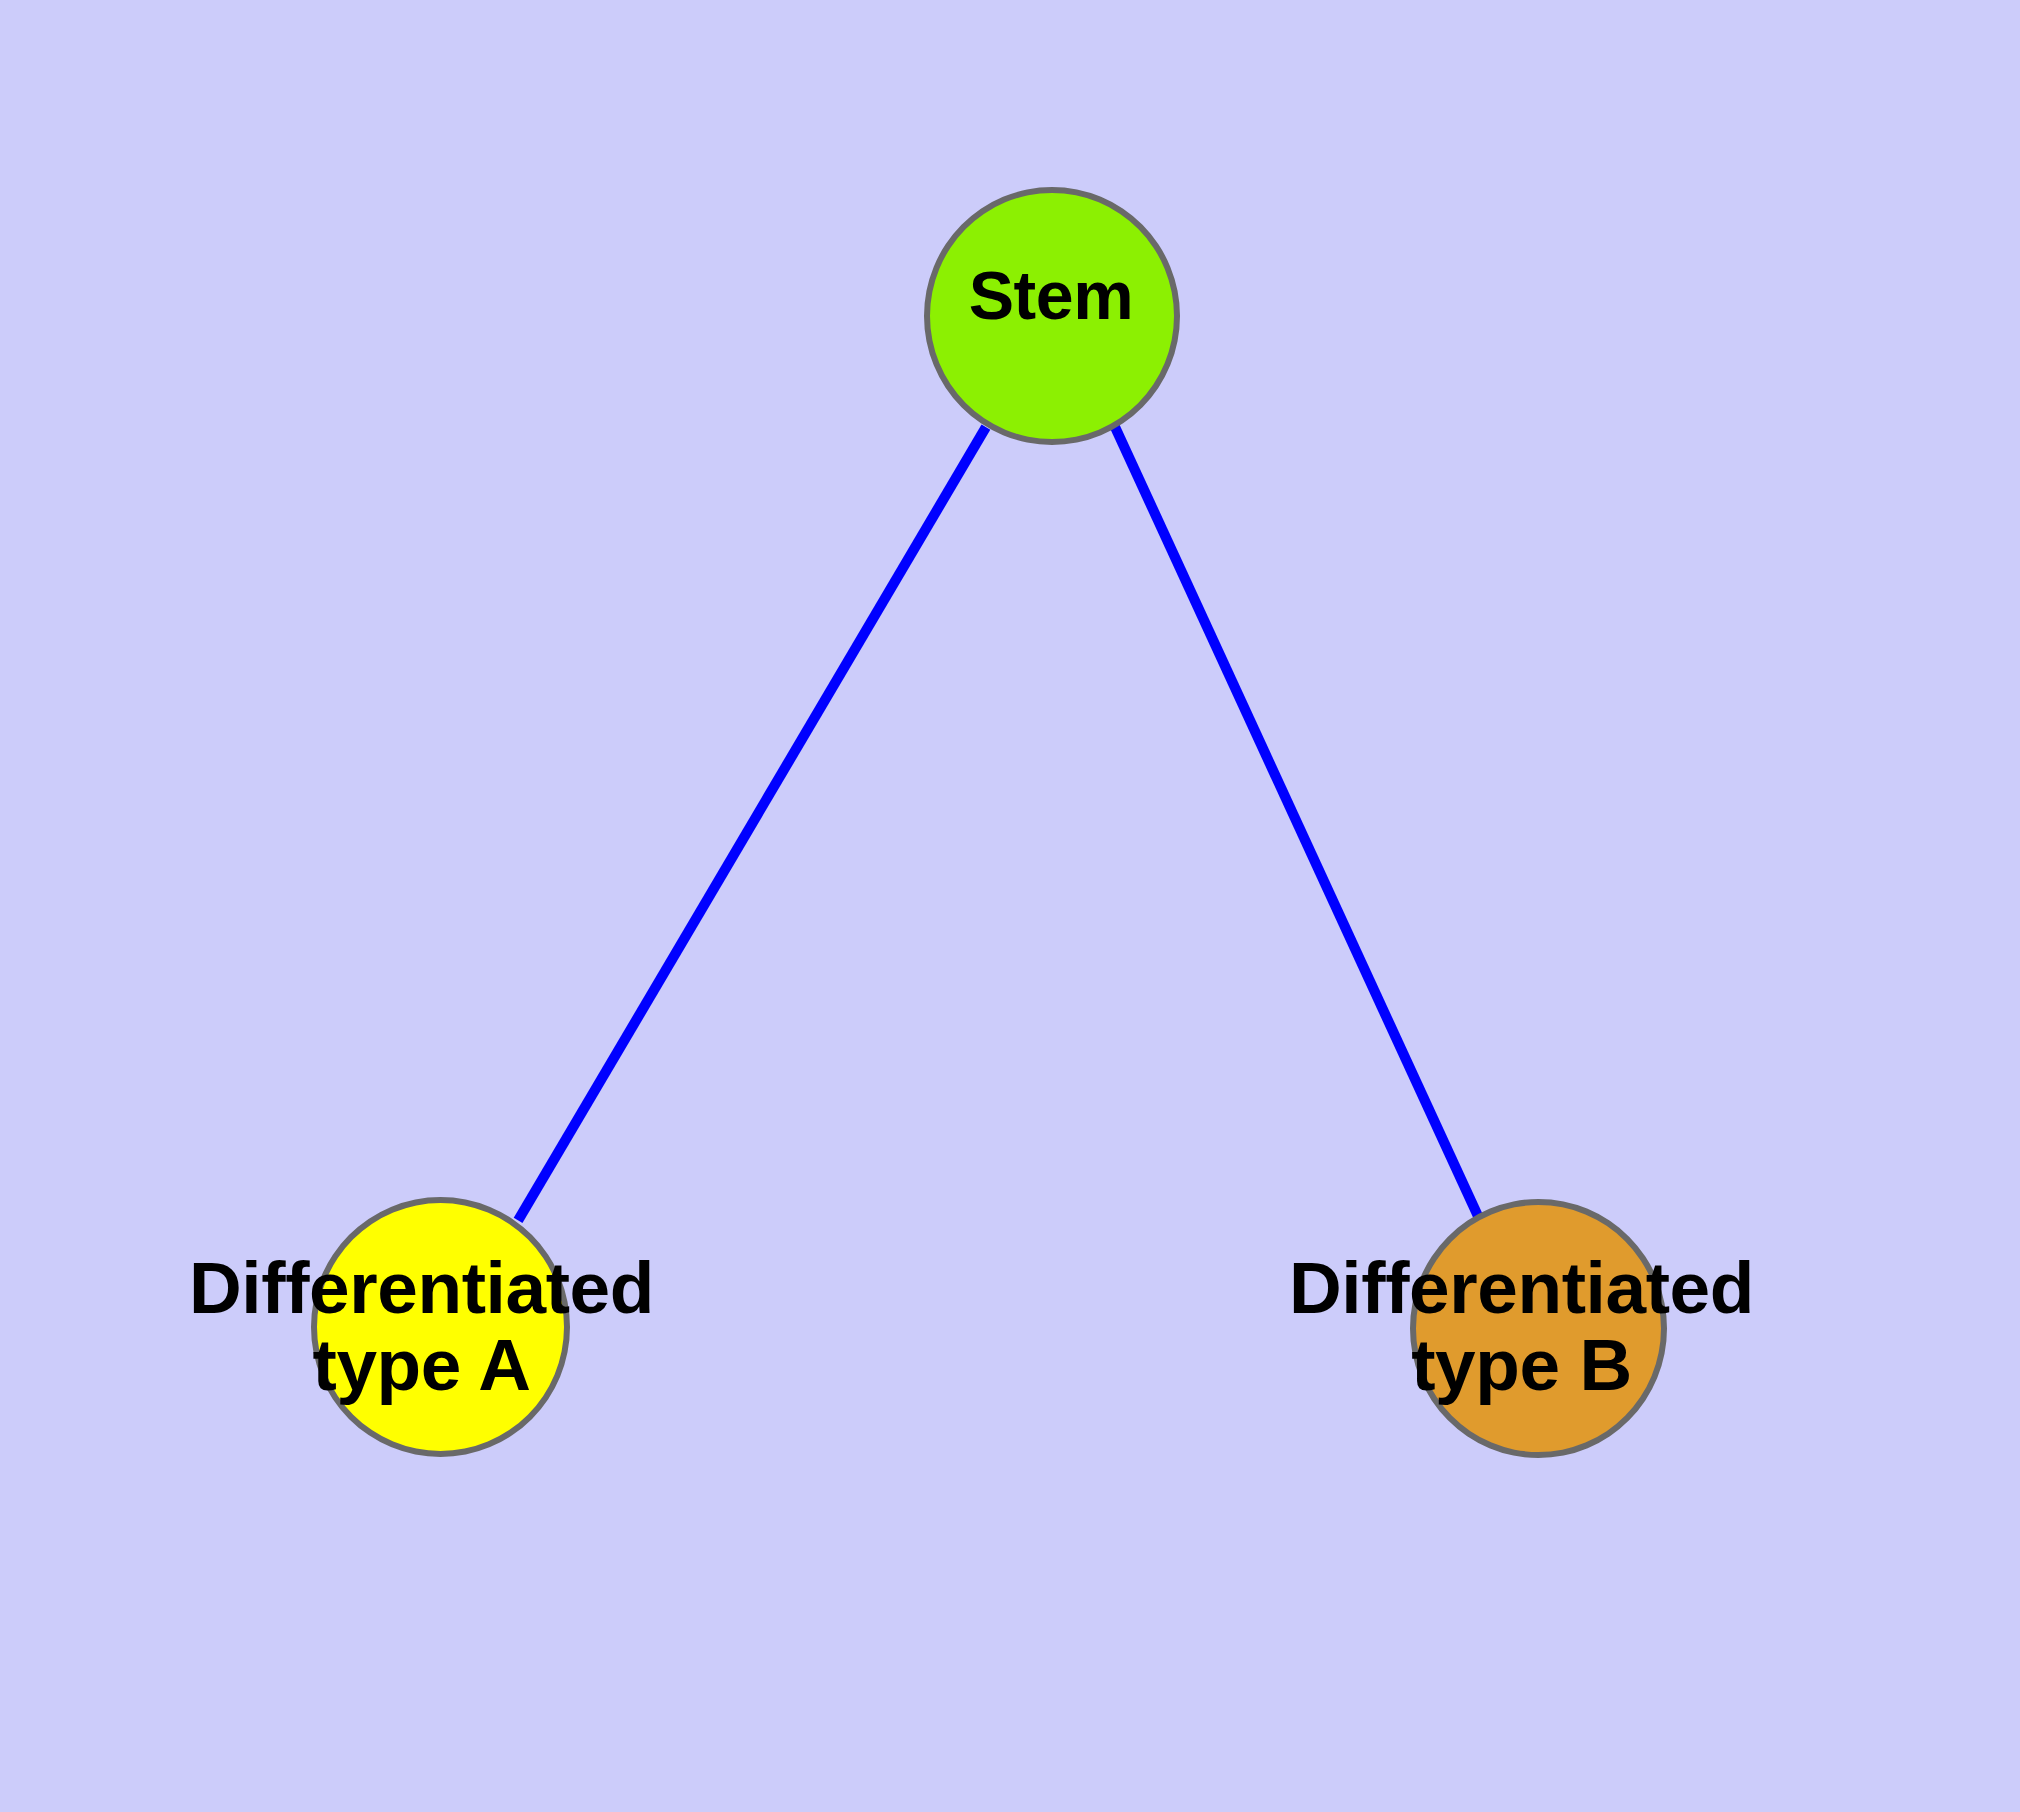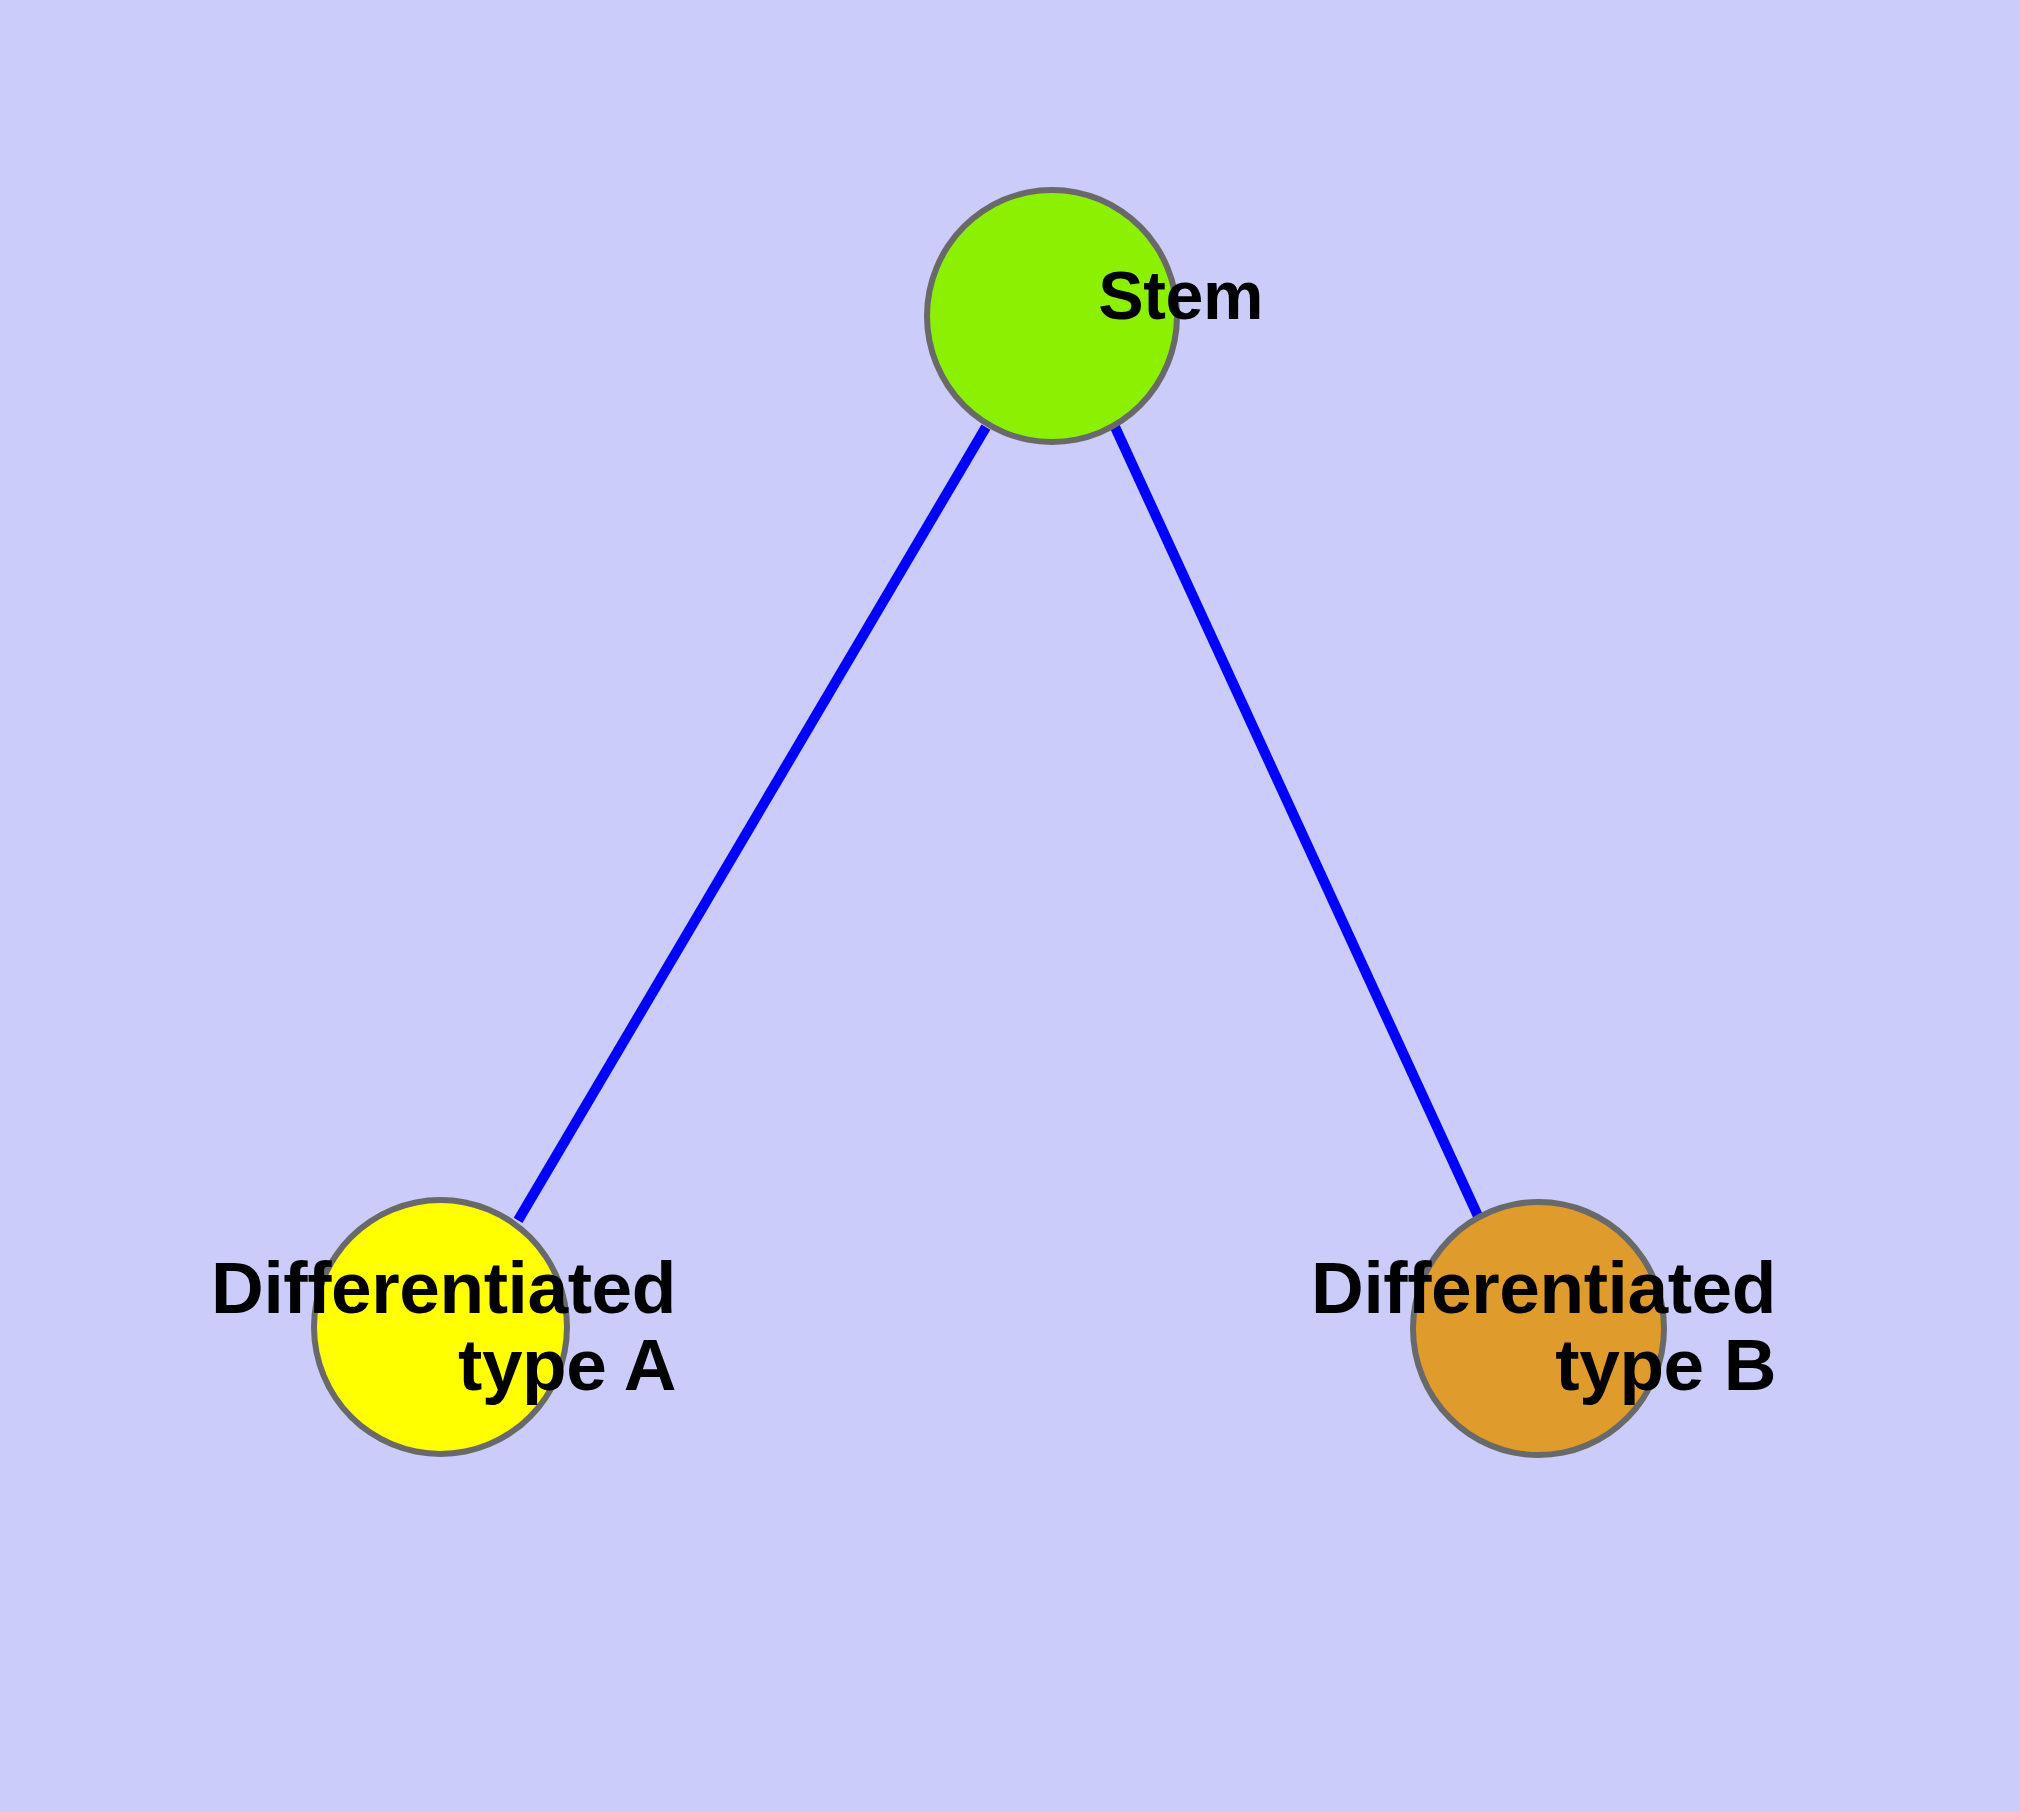--- a/index.html
+++ b/index.html
@@ -26,21 +26,21 @@
   .graph-node {
     position: absolute;
     border-radius: 50%;
     box-sizing: border-box;
     border: 6px solid #696969;
   }
   .node-label {
     position: absolute;
     color: #000000;
     font-weight: bold;
-    text-align: right;
+    text-align: center;
     line-height: 1.06;
     white-space: pre-line;
     letter-spacing: -0.4px;
     pointer-events: none;
   }
   
   #node-stem {
     left: 924px;
     top: 187px;
     width: 256px;

